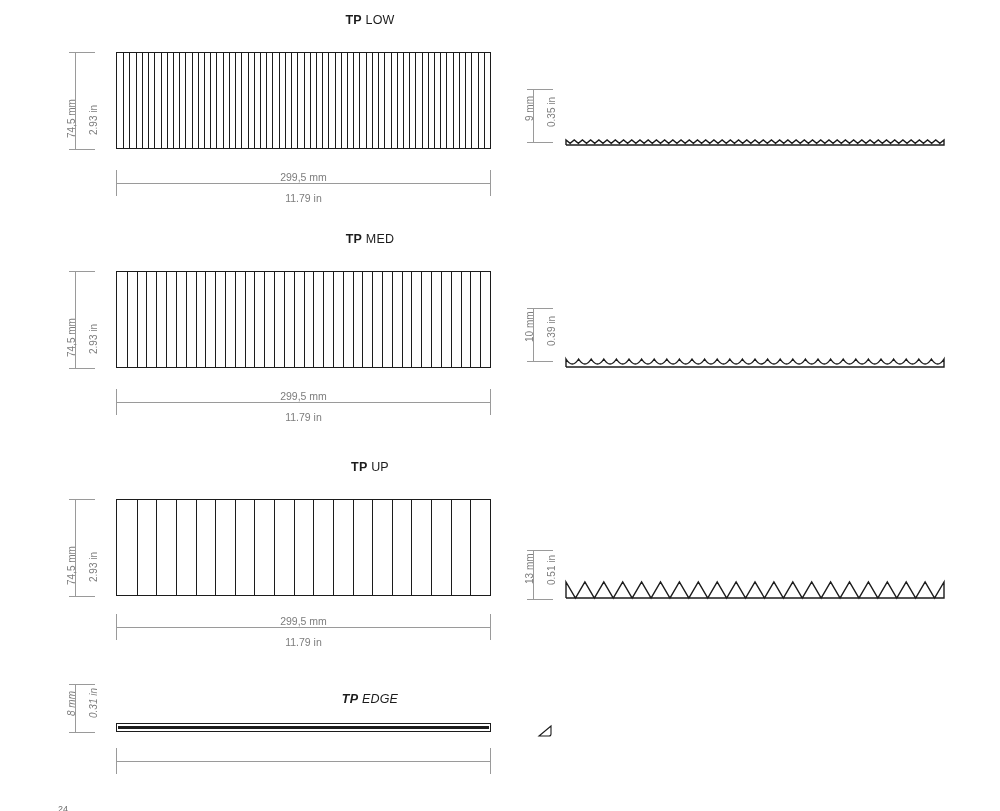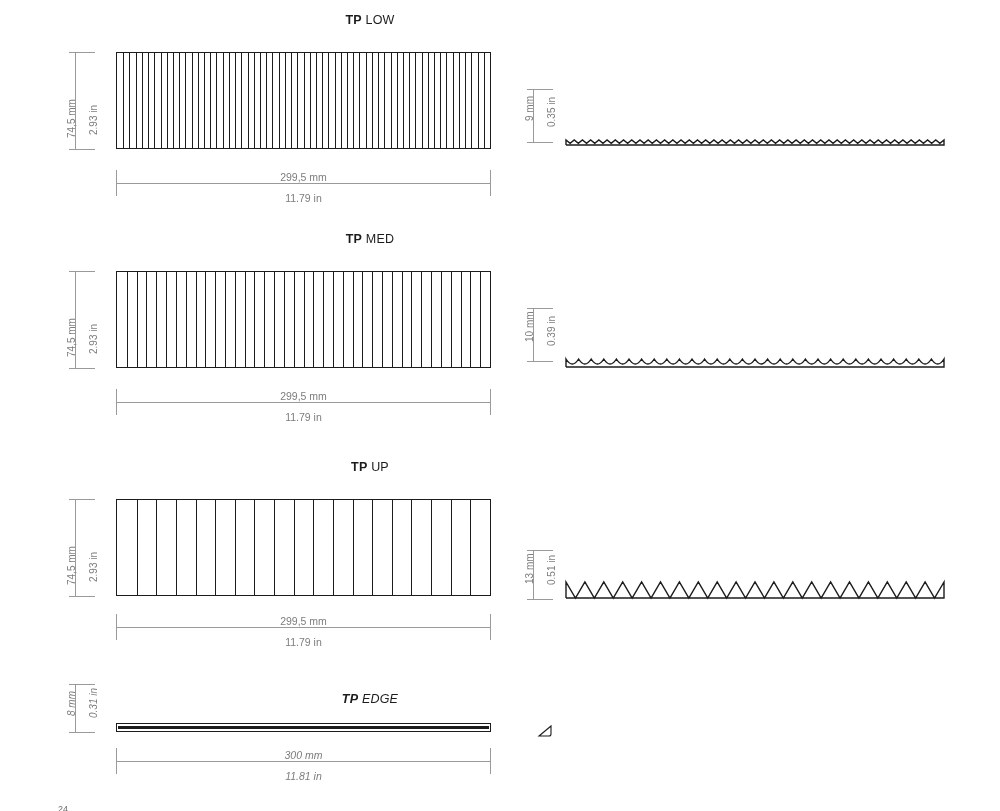--- a/index.html
+++ b/index.html
@@ -361,22 +361,20 @@
 
     <div class="dim-v" style="left:75px;top:-4px;height:48px;"></div>
     <div class="dim-tick-h" style="left:69px;top:-4px;width:26px;"></div>
     <div class="dim-tick-h" style="left:69px;top:44px;width:26px;"></div>
     <div class="dim-label-v" style="left:66px;top:28px;">8 mm</div>
     <div class="dim-label-v" style="left:88px;top:30px;">0.31 in</div>
 
     <div class="dim-h" style="left:116px;top:73px;width:375px;"></div>
     <div class="dim-tick-v" style="left:116px;top:60px;height:26px;"></div>
     <div class="dim-tick-v" style="left:490px;top:60px;height:26px;"></div>
-    <div class="dim-label-h" style="left:116px;top:61px;width:375px;">300 mm</div>
-    <div class="dim-label-h" style="left:116px;top:82px;width:375px;">11.81 in</div>
 
     <svg class="section-svg" style="left:536px;top:34px;" width="18" height="18" viewBox="0 0 18 18">
       <path d="M3 14 L13 14 Q15 14 15 12 L15 4 Z" style="stroke:#1c1c1c;stroke-width:1.1;fill:none;"></path>
     </svg>
   </div>
 
   <div class="page-num" style="left:58px;top:804px;">24</div>
 
 </div>
 

